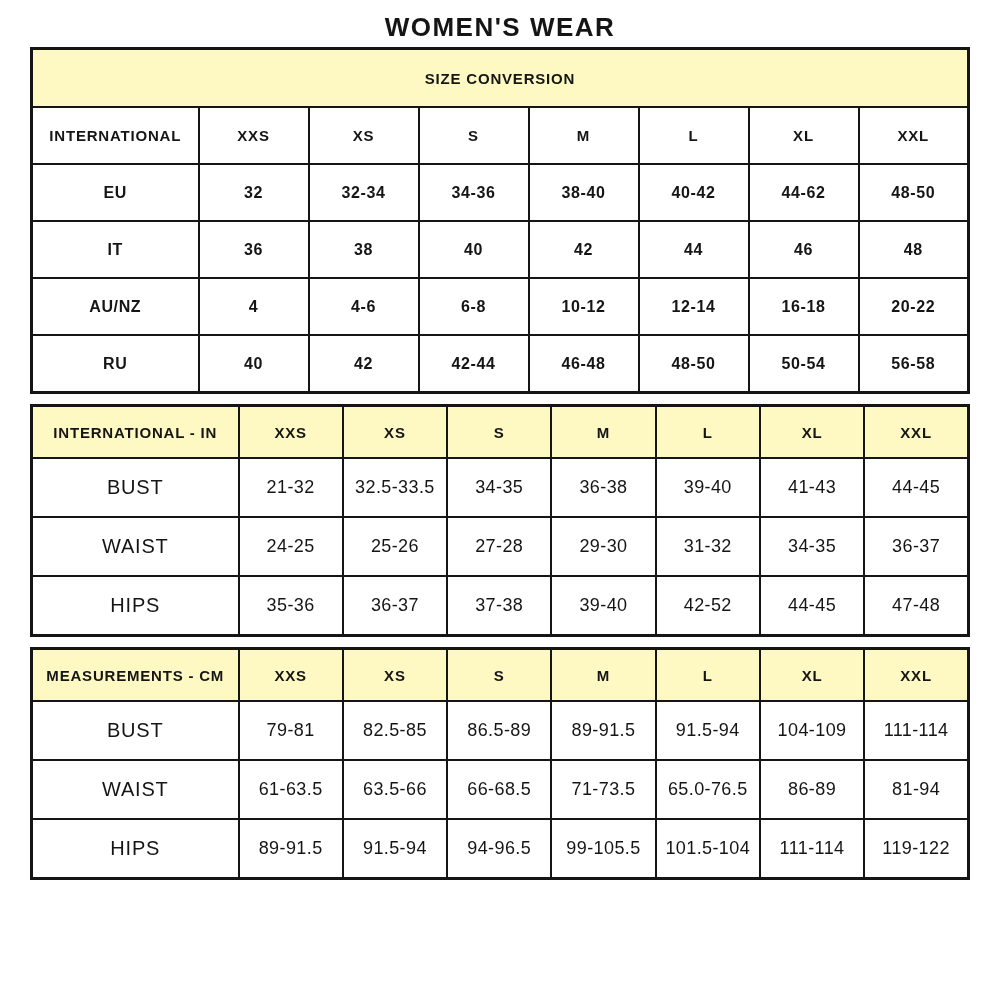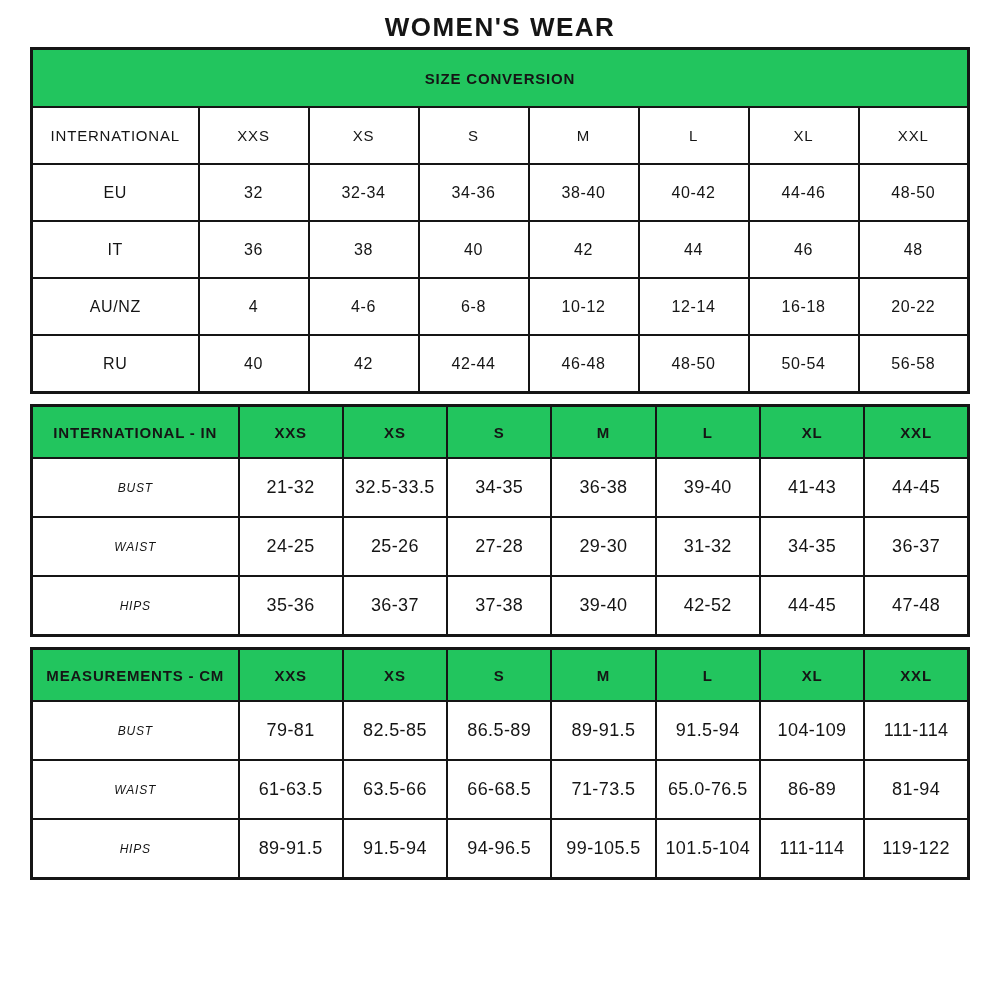--- a/index.html
+++ b/index.html
@@ -29,56 +29,55 @@
     margin-bottom: 10px;
   }
   table { border: 3px solid #151515; }
   th, td {
     border: 2px solid #151515;
     text-align: center;
     vertical-align: middle;
     padding: 0;
     overflow: hidden;
   }
-  .gray { background: #22c55e; margin-top: 12px; }
+  .gray { background: #fef9c3; margin-top: 12px; }
 
   
   .t1 .caption th {
     height: 56px;
     font-size: 15px;
     font-weight: 700;
     letter-spacing: 0.8px;
   }
   .t1 td {
     height: 55px;
     font-size: 16px;
-    font-weight: 400;
+    font-weight: 700;
     letter-spacing: 0.6px;
   }
   .t1 col.lblcol { width: 167px; }
   .t1 .intl td { font-size: 15px; letter-spacing: 0.8px; }
 
   
   .tm col.lblcol { width: 207px; }
   .tm .head th {
     height: 50px;
     font-size: 15px;
     font-weight: 700;
     letter-spacing: 0.8px;
   }
   .tm td {
     height: 57px;
     font-size: 18px;
     font-weight: 400;
     letter-spacing: 0.4px;
   }
   .tm td.lbl {
-    font-size: 12px;
+    font-size: 20px;
     letter-spacing: 0.8px;
-    font-style: italic;
   }
 </style>
 </head>
 <body>
 
 <div class="sheet">
 
   <div class="page-title">WOMEN'S WEAR</div>
 
   <table class="t1">
@@ -106,21 +105,21 @@
       <td>XL</td>
       <td>XXL</td>
     </tr>
     <tr>
       <td>EU</td>
       <td>32</td>
       <td>32-34</td>
       <td>34-36</td>
       <td>38-40</td>
       <td>40-42</td>
-      <td>44-46</td>
+      <td>44-62</td>
       <td>48-50</td>
     </tr>
     <tr>
       <td>IT</td>
       <td>36</td>
       <td>38</td>
       <td>40</td>
       <td>42</td>
       <td>44</td>
       <td>46</td>

